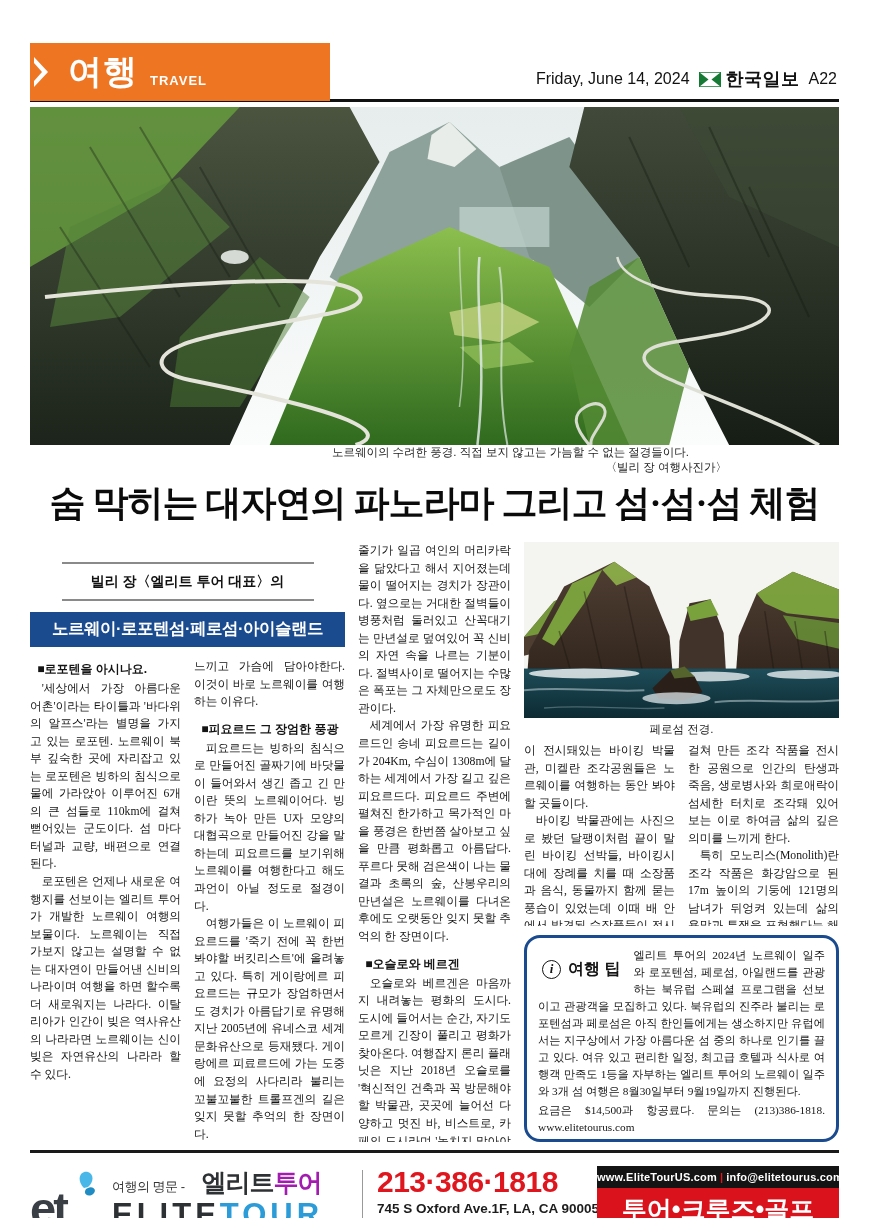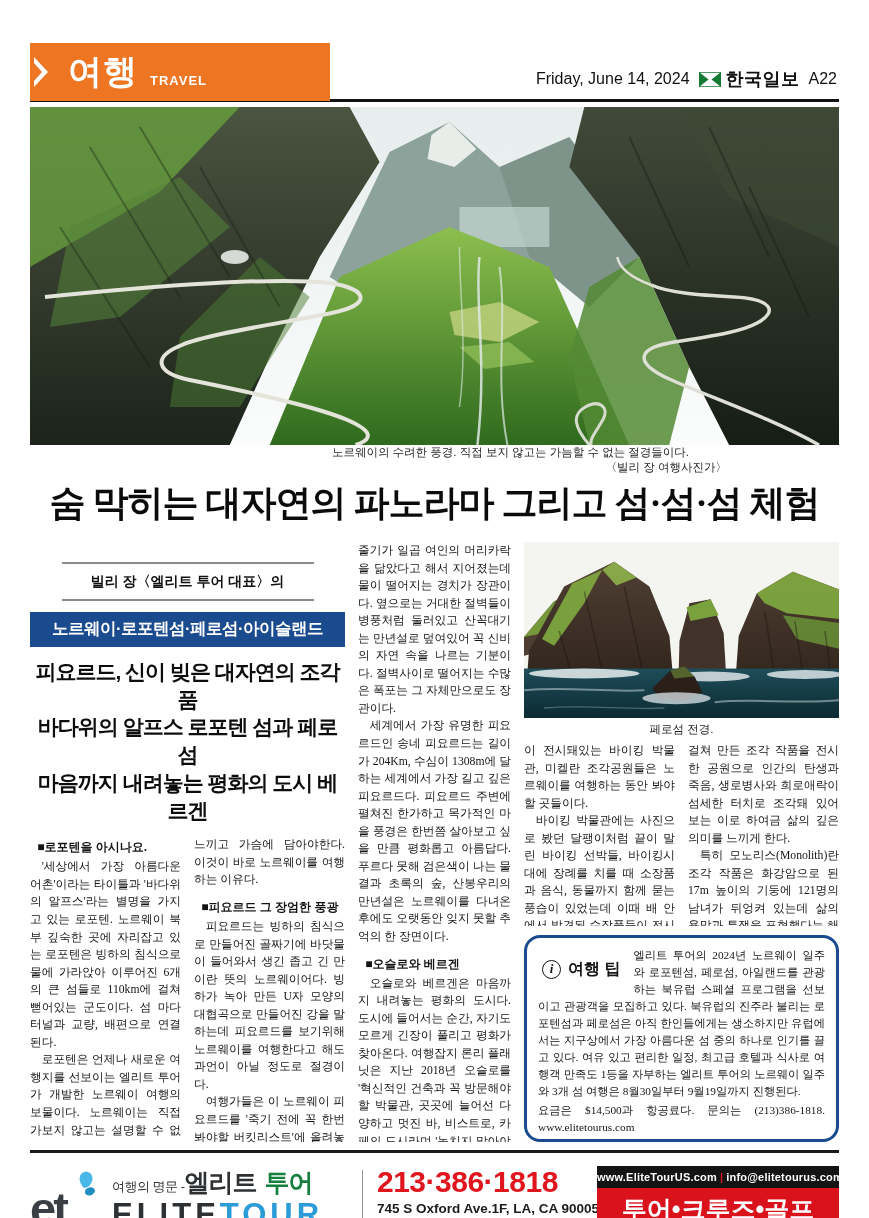--- a/index.html
+++ b/index.html
@@ -87,25 +87,25 @@
   .tip-title { font-size:16px; font-weight:bold; font-family:"Liberation Sans", sans-serif; }
   .tip-fare { margin-top:3px; }
 
   
   .footer { margin-top:8px; border-top:3px solid #1a1a1a; padding-top:9px; display:flex; align-items:center; height:86px; }
   .adlogo { display:flex; align-items:flex-end; gap:8px; width:328px; }
   .logo-mark { position:relative; width:74px; height:60px; }
   .logo-mark .et { position:absolute; left:0; bottom:0; font-size:47px; font-weight:bold; letter-spacing:-3px; color:#3a3f45; line-height:1; }
   .logo-mark svg { position:absolute; right:2px; top:-4px; }
   .logo-textcol { display:flex; flex-direction:column; }
-  .logo-row1 { display:flex; align-items:baseline; gap:0; }
+  .logo-row1 { display:flex; align-items:baseline; gap:17px; }
   .slogan { font-size:13px; color:#333; letter-spacing:-0.5px; }
   .brand-kr b { font-size:25px; letter-spacing:-1px; }
   .brand-kr .k1 { color:#2e3133; }
-  .brand-kr .k2 { color:#15803d;margin-left:8px; }
+  .brand-kr .k2 { color:#a21caf; }
   .brand-en { font-size:31px; font-weight:bold; letter-spacing:4px; line-height:1.05; }
   .brand-en .e1 { color:#2e3133; }
   .brand-en .e2 { color:#2B9CD8; }
   .vdivider { width:1px; height:58px; background:#999; margin:0 14px 0 4px; }
   .contact { width:212px; }
   .phone { font-size:30px; font-weight:bold; color:#E0161F; letter-spacing:-0.5px; line-height:1.05; white-space:nowrap; }
   .addr1 { font-size:13.5px; font-weight:bold; color:#1c1c1c; margin-top:3px; white-space:nowrap; }
   .addr2 { font-size:11.5px; color:#1c1c1c; margin-top:1px; white-space:nowrap; }
   .adright { margin-left:auto; width:242px; }
   .webbar { background:#141414; color:#fff; font-size:11px; font-weight:bold; text-align:center; padding:5px 0; letter-spacing:0.2px; }
@@ -193,25 +193,20 @@
 
   <h1 class="headline">숨 막히는 대자연의 파노라마 그리고 섬·섬·섬 체험</h1>
 
   <div class="article">
 
     <div class="group-left">
       <div class="byline-box">
         <div class="byline-line1">빌리 장〈엘리트 투어 대표〉의</div>
       </div>
       <div class="banner">노르웨이·로포텐섬·페로섬·아이슬랜드</div>
-      <div class="deck">
-        <div>피요르드, 신이 빚은 대자연의 조각품</div>
-        <div>바다위의 알프스 로포텐 섬과 페로섬</div>
-        <div>마음까지 내려놓는 평화의 도시 베르겐</div>
-      </div>
       <div class="cols">
         <div class="col bodytext">
           <h4 class="first">■로포텐을 아시나요.</h4>
           <p>'세상에서 가장 아름다운 어촌'이라는 타이틀과 '바다위의 알프스'라는 별명을 가지고 있는 로포텐. 노르웨이 북부 깊숙한 곳에 자리잡고 있는 로포텐은 빙하의 침식으로 물에 가라앉아 이루어진 6개의 큰 섬들로 110km에 걸쳐 뻗어있는 군도이다. 섬 마다 터널과 교량, 배편으로 연결된다.</p>
           <p>로포텐은 언제나 새로운 여행지를 선보이는 엘리트 투어가 개발한 노르웨이 여행의 보물이다. 노르웨이는 직접 가보지 않고는 설명할 수 없는 대자연이 만들어낸 신비의 나라이며 여행을 하면 할수록 더 새로워지는 나라다. 이탈리아가 인간이 빚은 역사유산의 나라라면 노르웨이는 신이 빚은 자연유산의 나라라 할 수 있다.</p>
 
         </div>
         <div class="col bodytext">
           <p class="noindent">느끼고 가슴에 담아야한다. 이것이 바로 노르웨이를 여행하는 이유다.</p>
           <h4>■피요르드 그 장엄한 풍광</h4>

